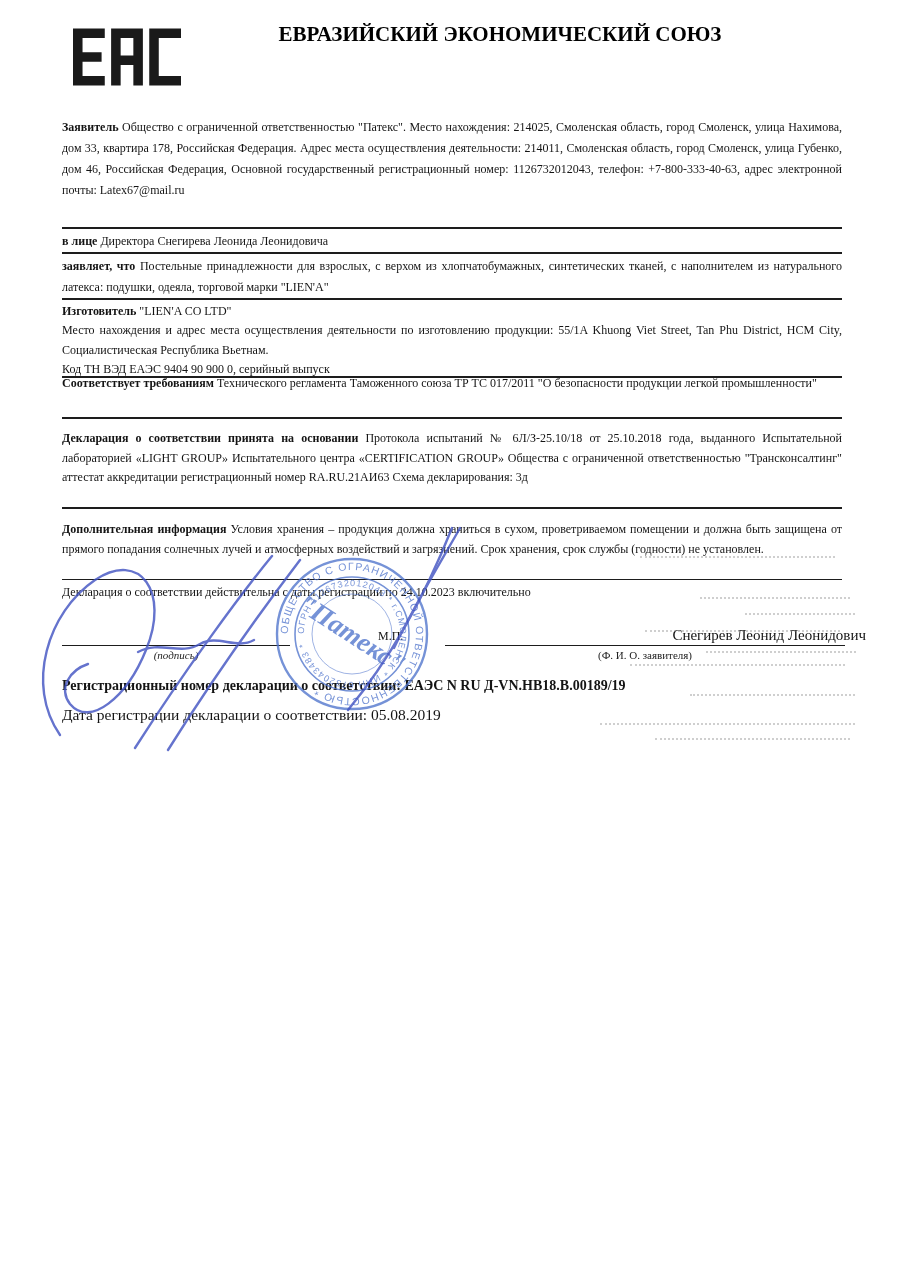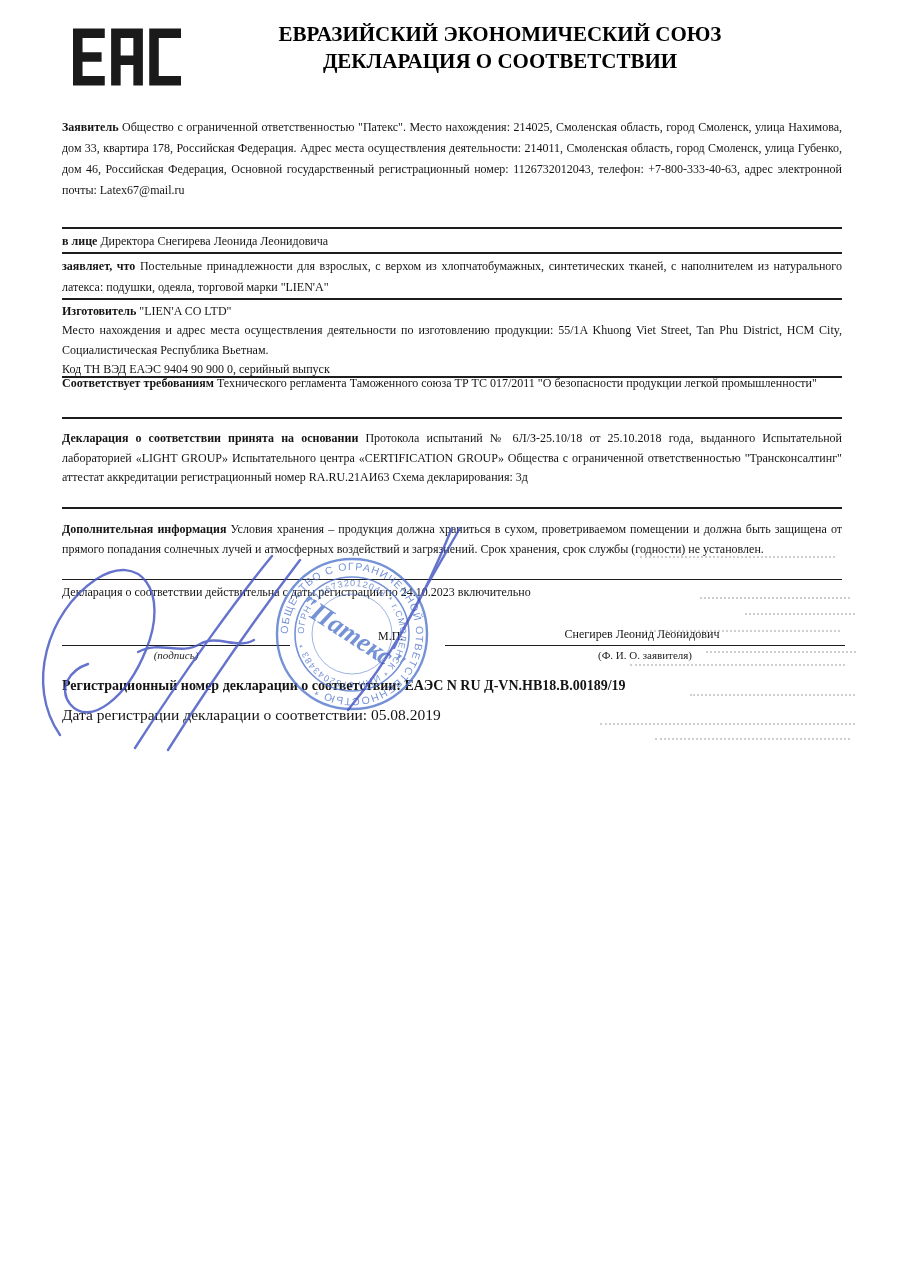--- a/index.html
+++ b/index.html
@@ -12,21 +12,21 @@
   
   .content{position:absolute;left:62px;top:0;width:780px;}
   .blk{position:absolute;left:0;width:780px;font-size:12px;}
   .j{text-align:justify;}
   .rule{position:absolute;left:0;width:780px;height:0;border-top:2px solid #1d1d1d;}
   .thin{border-top-width:1.5px;}
   b{font-weight:bold;}
   .cap{font-size:11px;text-align:center;color:#222;}
   
   .mp{position:absolute;left:316px;top:629px;font-size:12px;}
-  .fio{position:absolute;left:380px;top:627px;width:400px;text-align:center;font-size:12px;}
+  .fio{position:absolute;left:404px;top:627px;width:400px;text-align:right;font-size:15px;}
   .fio-line{position:absolute;left:383px;top:645px;width:400px;border-top:1.5px solid #1d1d1d;}
   .fio-cap{position:absolute;left:383px;top:649px;width:400px;}
   .sig-line{position:absolute;left:0;top:645px;width:228px;border-top:1.5px solid #1d1d1d;}
   .sig-cap{position:absolute;left:0;top:649px;width:228px;font-style:italic;}
   .reg{position:absolute;left:0;top:678px;font-weight:bold;font-size:14px;}
   .date{position:absolute;left:0;top:706px;font-weight:normal;font-size:15.5px;}
   
   .overlay{position:absolute;left:0;top:0;pointer-events:none;}
   .stamp{position:absolute;left:257px;top:539px;opacity:.78;pointer-events:none;}
   .nz{position:absolute;border-top:2px dotted rgba(128,128,128,.38);height:0;}
@@ -39,21 +39,20 @@
   <svg class="logo" width="108" height="80" viewBox="0 0 136 72">
     <g fill="#1a1a1a">
       <path d="M0,0 H40 V12 H12 V30 H36 V42 H12 V60 H40 V72 H0 Z"></path>
       <path fill-rule="evenodd" d="M48,72 V0 H88 V72 H76 V46 H60 V72 Z M60,12 H76 V34 H60 Z"></path>
       <path d="M96,0 H136 V12 H108 V60 H136 V72 H96 Z"></path>
     </g>
   </svg>
 
   <div class="title">
     <div>ЕВРАЗИЙСКИЙ ЭКОНОМИЧЕСКИЙ СОЮЗ</div>
-    <div>ДЕКЛАРАЦИЯ О СООТВЕТСТВИИ</div>
   </div>
 
   <div class="content">
 
     <p class="blk j" style="top:117px;line-height:21px;margin:0;"><b>Заявитель</b> <span>Общество с ограниченной ответственностью "Патекс". Место нахождения: 214025, Смоленская область, город Смоленск, улица Нахимова, дом 33, квартира 178, Российская Федерация. Адрес места осуществления деятельности: 214011, Смоленская область, город Смоленск, улица Губенко, дом 46, Российская Федерация, Основной государственный регистрационный номер: 1126732012043, телефон: +7-800-333-40-63, адрес электронной почты: Latex67@mail.ru</span></p>
 
     <div class="rule" style="top:227px;"></div>
 
     <p class="blk" style="top:231px;line-height:21px;margin:0;"><b>в лице</b> <span>Директора Снегирева Леонида Леонидовича</span></p>
 

